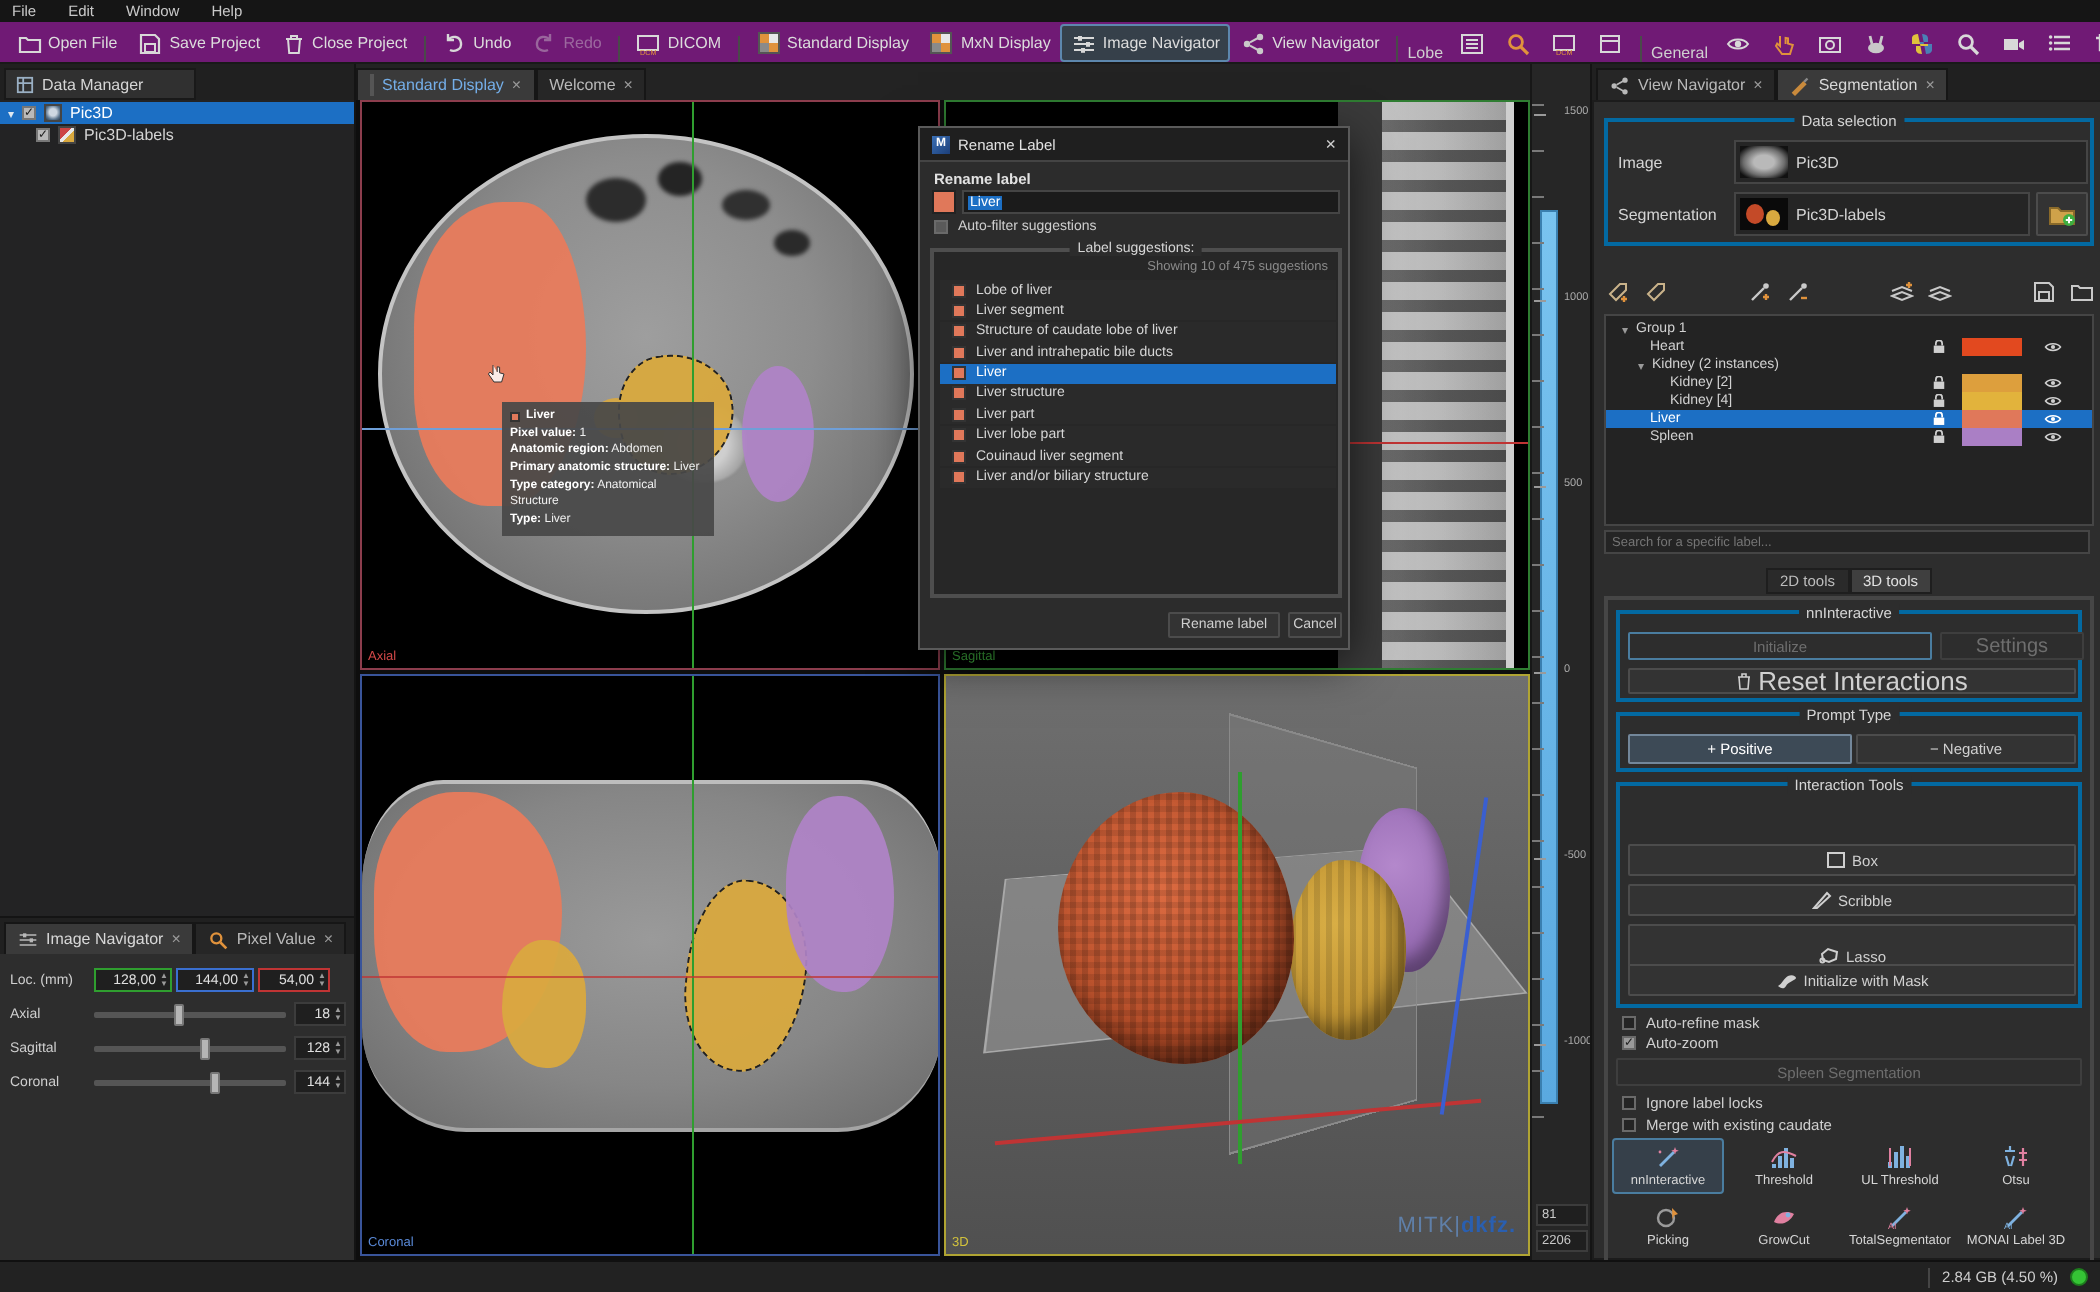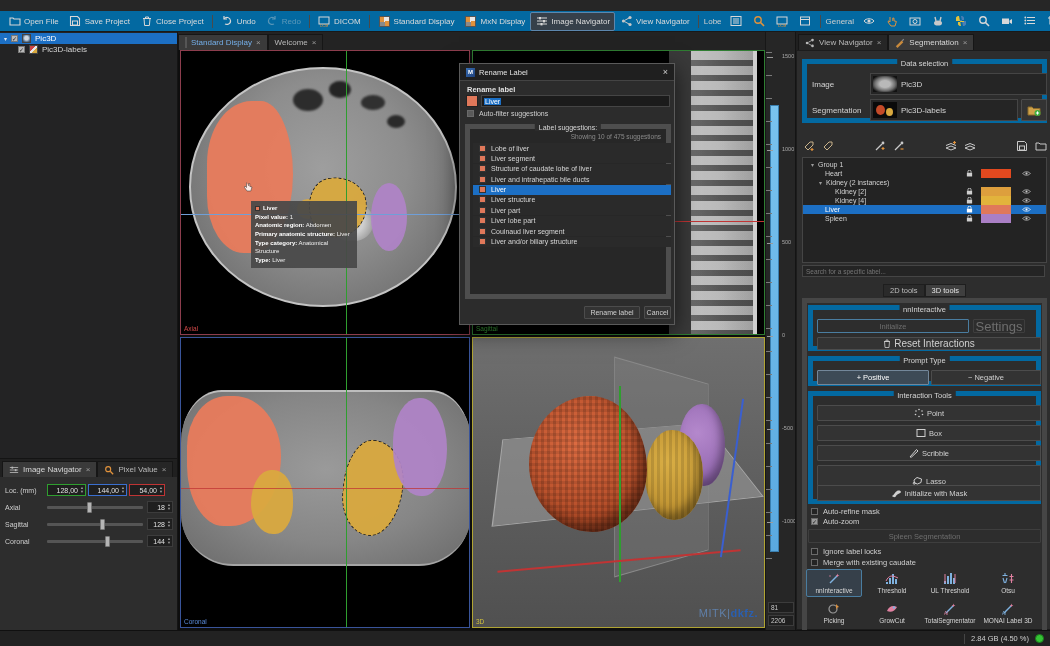--- a/index.html
+++ b/index.html
@@ -2,21 +2,21 @@
 <html><head>
 <meta charset="utf-8">
 <style>
 *{margin:0;padding:0;box-sizing:border-box}
 html,body{background:#111;font-family:"Liberation Sans",sans-serif}
 #root{position:relative;width:1050px;height:646px;background:#262626;overflow:hidden;color:#d4d4d4;font-size:8px}
 .abs{position:absolute}
 svg{display:block}
 
 .menubar{position:absolute;left:0;top:0;width:1050px;height:11px;background:#151515;display:flex;align-items:center;gap:16px;padding-left:6px;font-size:7.5px;color:#c9c9c9}
-.toolbar{position:absolute;left:0;top:11px;width:1050px;height:21px;background:#0369a1;border-bottom:1px solid #191919;display:flex;align-items:center;padding:0 3px}
+.toolbar{position:absolute;left:0;top:11px;width:1050px;height:21px;background:#701a75;border-bottom:1px solid #191919;display:flex;align-items:flex-end;padding:0 3px}
 .tbtn{display:flex;align-items:center;gap:3px;padding:2px 4px;color:#dcdcdc;white-space:nowrap;border:1px solid transparent;border-radius:2px}
 .tbtn.active{border-color:#5d87ad;background:#36404a}
 .tbtn.disabled{opacity:.4}
 .tsep{width:1px;height:13px;background:#4a4a4a;margin:0 3px;flex:0 0 1px}
 .ic{width:13px;height:13px;display:flex;align-items:center;justify-content:center;flex:0 0 auto}
 .ic svg{width:12px;height:12px}
 .grid-ic{width:11px;height:11px;background:conic-gradient(#e8e8e8 0 25%,#e0923c 25% 50%,#8a8a8a 50% 75%,#e0923c 75%);border:1px solid #555}
 .grp-label{color:#cfcfcf;margin:0 3px 0 2px}
 
 .dock-tabbar{display:flex;align-items:flex-end;height:18px;background:#202020}
@@ -45,21 +45,21 @@
 
 .lw{position:absolute;left:765px;top:32px;width:30px;height:598px;background:#262626;border-left:1px solid #171717}
 .lw-bar{position:absolute;left:4px;top:73px;width:9px;height:447px;background:linear-gradient(180deg,#79c3ef,#5aa9e0);border:1px solid #3a7faf}
 .lw-tick{position:absolute;left:1px;width:28px;height:1px}
 .lw-tick .tl{position:absolute;left:0;top:0;width:6px;height:1px;background:#9a9a9a}
 .lw-tick .tt{position:absolute;left:15px;top:-4px;font-size:5.5px;color:#aaa}
 .lw-val{position:absolute;left:2px;width:26px;height:11px;border:1px solid #3c3c3c;background:#1f1f1f;color:#c9c9c9;font-size:6.5px;display:flex;align-items:center;padding-left:2px}
 
 .rp{position:absolute;left:795px;top:32px;width:255px;height:598px;background:#2d2d2d;border-left:1px solid #141414}
 .rp-body{position:absolute;left:0;top:18px;width:255px;height:580px;background:#2d2d2d;border:1px solid #1c1c1c}
-.gbox{position:absolute;border:5px solid #0369a1}
+.gbox{position:absolute;border:2px solid #0369a1}
 .gbox .gtitle{position:absolute;top:-5px;left:50%;transform:translateX(-50%);background:#2d2d2d;padding:0 4px;font-size:7.5px;color:#d6d6d6;white-space:nowrap}
 .fieldrow{position:absolute;display:flex;align-items:center}
 .dfield{display:flex;align-items:center;gap:4px;background:#252525;border:1px solid #454545;height:22px;padding:2px}
 .thumb{width:24px;height:16px;flex:0 0 24px}
 .btn{display:flex;align-items:center;justify-content:center;gap:3px;background:#333;border:1px solid #4c4c4c;color:#d0d0d0;border-radius:1px}
 .btn.disabled{color:#6e6e6e;border-color:#3e3e3e;background:#2d2d2d}
 .btn.bluebrd{border-color:#4a7da0}
 .btn.toggled{background:#3d4a56;border-color:#73879a;color:#fff}
 .lt-row{display:flex;align-items:center;height:9px;font-size:7px;color:#d2d2d2;position:relative}
 .lt-row.selected{background:#1c6fc4;color:#fff}
@@ -93,20 +93,26 @@
 .sw{flex:0 0 7px;width:7px;height:7px;border:1px solid #333}
 
 .statusbar{position:absolute;left:0;top:630px;width:1050px;height:16px;background:#222;border-top:1px solid #101010;display:flex;align-items:center;justify-content:flex-end;gap:6px;padding-right:6px;font-size:7.5px;color:#cfcfcf}
 .dot{width:9px;height:9px;border-radius:50%;background:#35c435;border:1px solid #1d7d1d}
 </style>
 </head>
 <body>
 
 <div id="root">
 
+  <div class="menubar">
+    <span>File</span>
+    <span>Edit</span>
+    <span>Window</span>
+    <span>Help</span>
+  </div>
 
   <div class="toolbar">
     <div class="tbtn">
       <span class="ic">
           <svg viewBox="0 0 12 12">
             <path d="M1 3h3l1 1h6v6H1z" fill="none" stroke="#d8d8d8" stroke-width="1.1"></path>
           </svg>
         </span>
       <span>Open File</span>
     </div>
@@ -296,20 +302,31 @@
         <span class="ic">
           <svg viewBox="0 0 12 12">
             <path d="M3 1v8h8M1 3h8v8" fill="none" stroke="#d8d8d8" stroke-width="1.2"></path>
           </svg>
         </span>
       </div>
 
   </div>
 
   <div class="dm">
+    <div style="background:#202020;height:18px;display:flex;align-items:flex-end;padding-left:2px">
+      <div class="dm-tab">
+        <span class="tic">
+            <svg width="9" height="9" viewBox="0 0 10 10">
+              <rect x="1" y="1" width="8" height="8" fill="none" stroke="#9ab0c4"></rect>
+              <path d="M1 4h8M4 1v8" stroke="#9ab0c4"></path>
+            </svg>
+          </span>
+        <span>Data Manager</span>
+      </div>
+    </div>
     <div style="background:#232324;height:408px;padding-top:1px">
       <div class="tree-row selected">
         <span style="font-size:6px;color:#dfe8f0">▾</span>
         <span class="cbx">✓</span>
         <span class="node-ic" style="background:radial-gradient(circle at 50% 45%,#cfd8e2 0 35%,#5a748e 70%,#2c3c4c)"></span>
         <span>Pic3D</span>
       </div>
       <div class="tree-row" style="padding-left:18px">
         <span class="cbx">✓</span>
         <span class="node-ic" style="background:linear-gradient(135deg,#c44 0 40%,#e8e8e8 40% 60%,#d9a93f 60%)"></span>
@@ -638,48 +655,37 @@
       <div class="fieldrow" style="left:0;top:233px;width:255px;justify-content:center">
         <div class="ttab">2D tools</div>
         <div class="ttab active">3D tools</div>
       </div>
 
       <div class="gbox" style="left:5px;top:247px;width:245px;height:341px;border-color:#464646"></div>
 
       <div class="gbox" style="left:11px;top:254px;width:233px;height:46px">
         <span class="gtitle">nnInteractive</span>
         <div class="btn disabled bluebrd" style="position:absolute;left:4px;top:9px;width:152px;height:14px;font-size:7.5px">Initialize</div>
-        <div class="btn disabled" style="position:absolute;left:160px;top:9px;width:52px;height:14px;font-size:13px">Settings</div>
-        <div class="btn" style="position:absolute;left:4px;top:27px;width:224px;height:13px;font-size:10px">
+        <div class="btn disabled" style="position:absolute;left:160px;top:9px;width:72px;height:14px;font-size:10px">Settings</div>
+        <div class="btn" style="position:absolute;left:4px;top:27px;width:224px;height:13px;font-size:13px">
           <svg width="8" height="9" viewBox="0 0 8 9">
               <path d="M1.5 2.5h5l-.5 6h-4zM1 2.5h6M3 2.5V1h2v1.5" fill="none" stroke="#cfcfcf" stroke-width=".8"></path>
             </svg>
           <span>Reset Interactions</span>
         </div>
       </div>
 
       <div class="gbox" style="left:11px;top:305px;width:233px;height:30px">
         <span class="gtitle">Prompt Type</span>
         <div class="btn toggled" style="position:absolute;left:4px;top:9px;width:112px;height:15px;font-size:7.5px">+ Positive</div>
         <div class="btn" style="position:absolute;left:118px;top:9px;width:110px;height:15px;font-size:7.5px">− Negative</div>
       </div>
 
       <div class="gbox" style="left:11px;top:340px;width:233px;height:113px">
         <span class="gtitle">Interaction Tools</span>
-        <div class="btn" style="position:absolute;left:4px;top:9px;width:224px;height:16px;font-size:7.5px">
-          <svg width="10" height="10" viewBox="0 0 10 10">
-              <circle cx="5" cy="1.5" r=".8" fill="#cfcfcf"></circle>
-              <circle cx="8" cy="3" r=".8" fill="#cfcfcf"></circle>
-              <circle cx="8.5" cy="6.5" r=".8" fill="#cfcfcf"></circle>
-              <circle cx="5" cy="8.5" r=".8" fill="#cfcfcf"></circle>
-              <circle cx="1.5" cy="6.5" r=".8" fill="#cfcfcf"></circle>
-              <circle cx="2" cy="3" r=".8" fill="#cfcfcf"></circle>
-            </svg>
-          <span>Point</span>
-        </div>
         <div class="btn" style="position:absolute;left:4px;top:29px;width:224px;height:16px;font-size:7.5px">
           <svg width="10" height="10" viewBox="0 0 10 10">
               <rect x="1" y="1.5" width="8" height="7" fill="none" stroke="#cfcfcf"></rect>
             </svg>
           <span>Box</span>
         </div>
         <div class="btn" style="position:absolute;left:4px;top:49px;width:224px;height:16px;font-size:7.5px">
           <svg width="10" height="10" viewBox="0 0 10 10">
               <path d="M1 9 7.5 1.5 9 3 2.5 9z" fill="none" stroke="#cfcfcf"></path>
             </svg>

